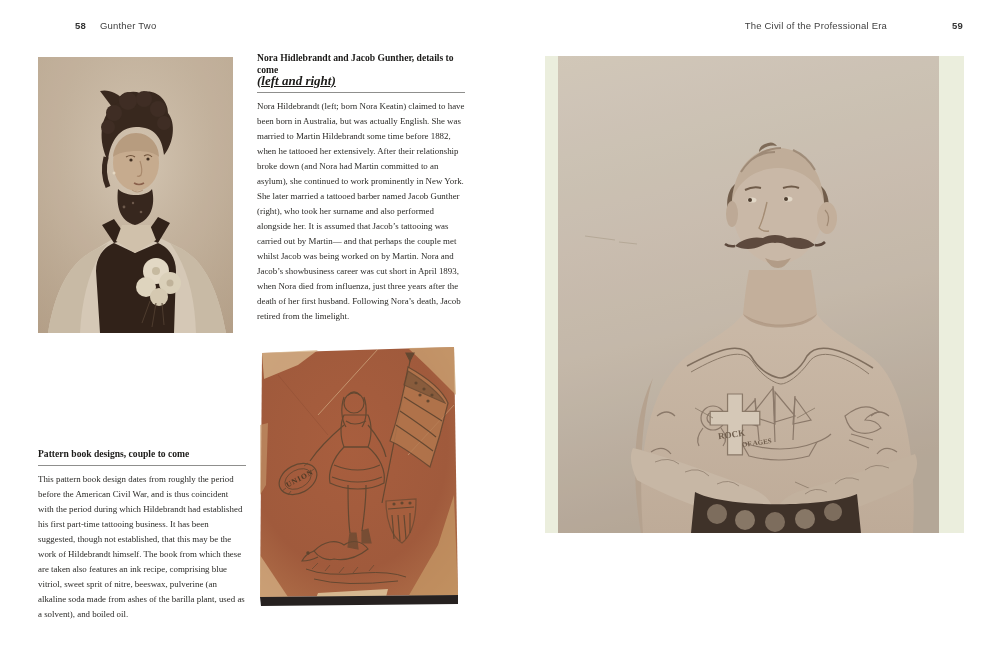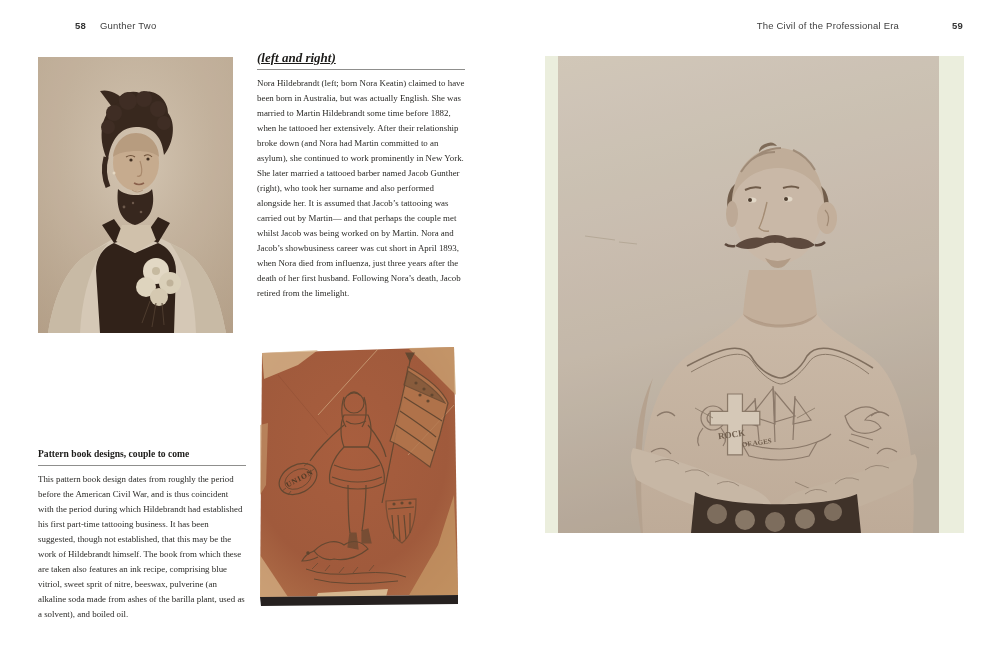--- a/index.html
+++ b/index.html
@@ -9,21 +9,21 @@
   }
   
   .running-head{
     position:absolute;top:20px;font-family:"Liberation Sans", sans-serif;
     font-size:9.5px;color:#3f3f3f;letter-spacing:.2px;white-space:nowrap;
   }
   .running-head .pagenum{font-weight:bold;color:#333;padding-left:37px;}
   #head-left{left:38px;}
   #head-left .pagenum{margin-right:14px;}
   #head-right{right:37px;text-align:right;}
-  #head-right .pagenum{margin-left:16px;}
+  #head-right .pagenum{margin-left:28px;}
 
   
   .caption{position:absolute;width:208px;color:#23221f;}
   .caption .cap-title{
     font-weight:bold;font-size:9.6px;line-height:11.5px;color:#1c1b19;
   }
   .caption .cap-subtitle{
     font-weight:bold;font-style:italic;font-size:13px;line-height:11.5px;color:#1c1b19;text-decoration:underline;
   }
   .caption .cap-rule{
@@ -109,20 +109,21 @@
     <circle cx="121" cy="240" r="9" fill="#d8cdb5"></circle>
     <circle cx="118" cy="214" r="4" fill="#c9bda3"></circle>
       <circle cx="132" cy="226" r="3.5" fill="#c2b69c"></circle>
     <path d="M112,244 l-8,22 M118,246 l-4,24 M124,246 l2,22" stroke="#4a382a" stroke-width="1" fill="none"></path>
 
     <rect width="195" height="276" fill="#a08b72" opacity="0.05"></rect>
   </svg>
 </div>
 
 <div class="caption" id="caption-nora">
+  <div class="cap-title">Nora Hidlebrandt and Jacob Gunther, details to come</div>
   <div class="cap-subtitle">(left and right)</div>
   <hr class="cap-rule">
   <div class="cap-body">Nora Hildebrandt (left; born Nora Keatin) claimed to have been born in Australia, but was actually English. She was married to Martin Hildebrandt some time before 1882, when he tattooed her extensively. After their relationship broke down (and Nora had Martin committed to an asylum), she continued to work prominently in New York. She later married a tattooed barber named Jacob Gunther (right), who took her surname and also performed alongside her. It is assumed that Jacob’s tattooing was carried out by Martin— and that perhaps the couple met whilst Jacob was being worked on by Martin. Nora and Jacob’s showbusiness career was cut short in April 1893, when Nora died from influenza, just three years after the death of her first husband. Following Nora’s death, Jacob retired from the limelight.</div>
 </div>
 
 <div class="figure" id="fig-pattern">
   <svg width="204" height="264" viewBox="0 0 204 264" aria-hidden="true">
     <defs>
       <radialGradient id="paper" cx="0.45" cy="0.4" r="0.9">
         <stop offset="0" stop-color="#a85e3e"></stop>

